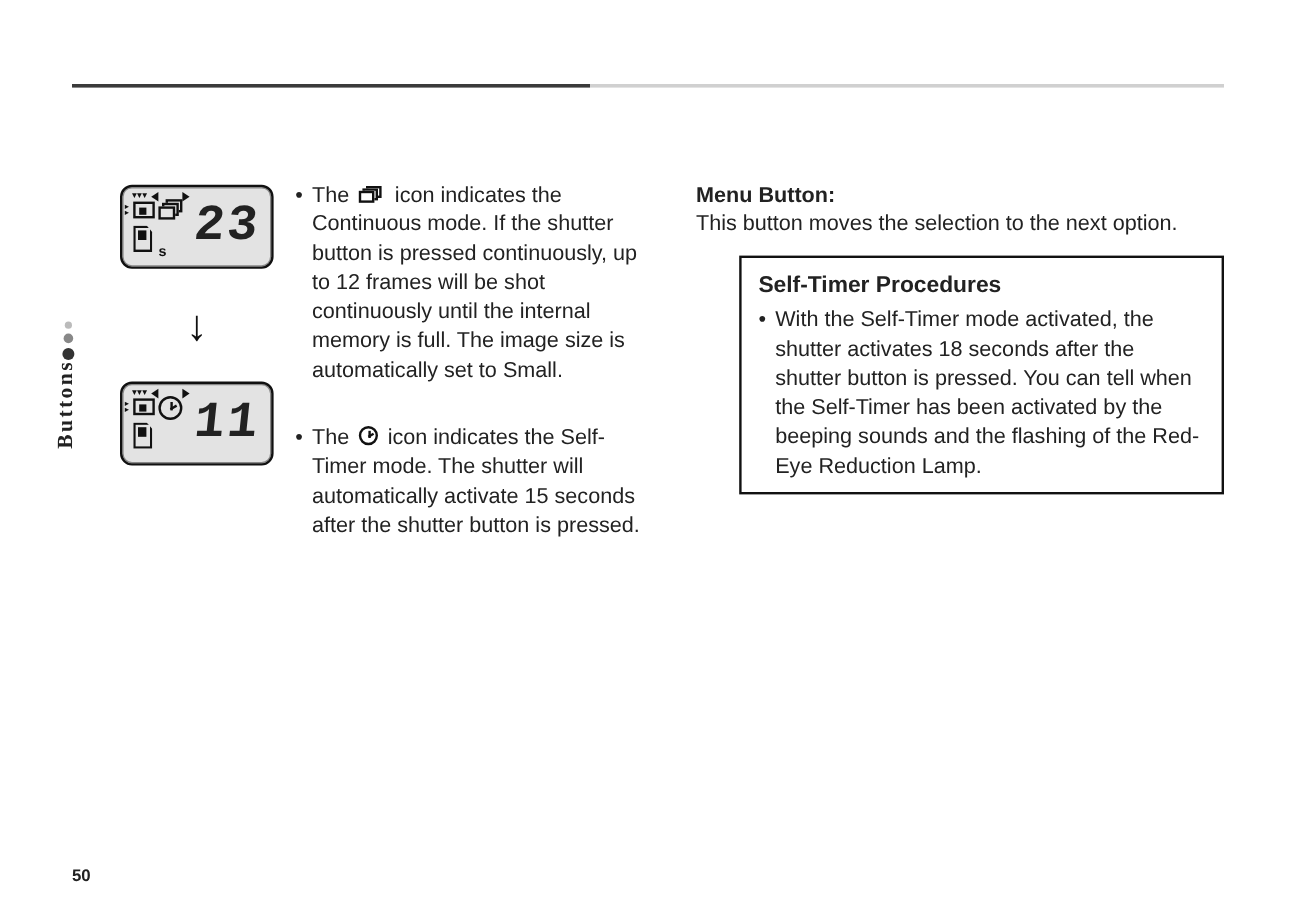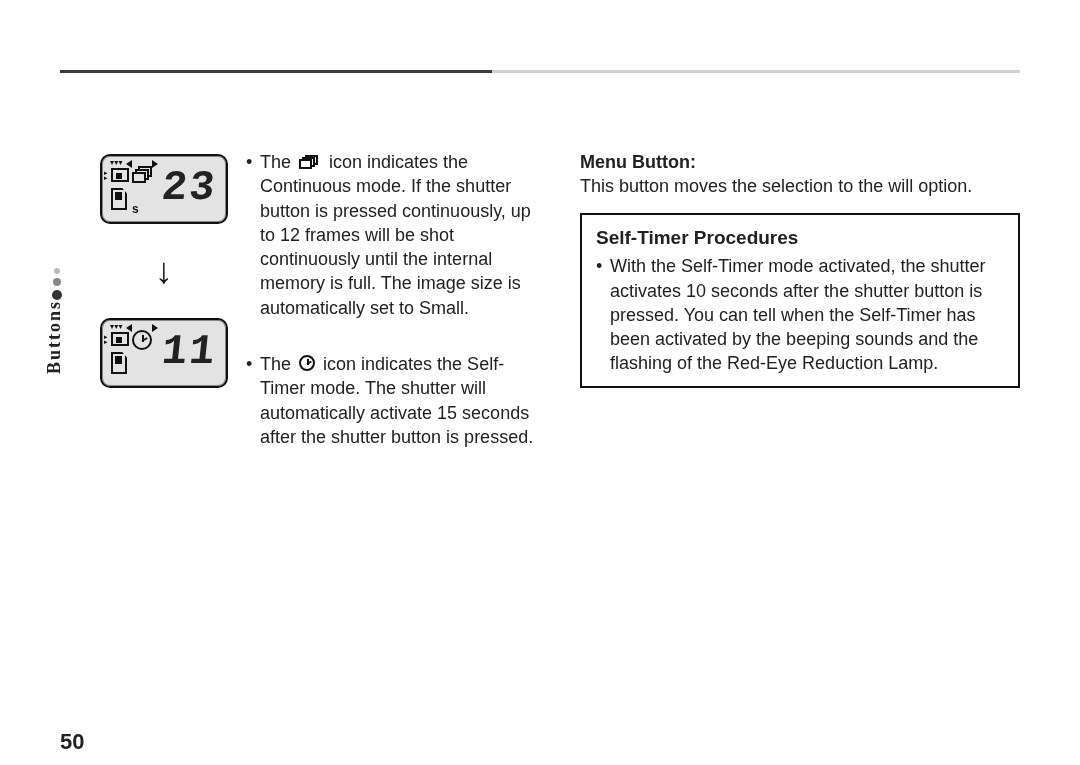--- a/index.html
+++ b/index.html
@@ -6,21 +6,21 @@
   html, body { width: 1080px; height: 765px; font-family: Arial, Helvetica, sans-serif; background: #fff; color: #222; }
   .page { position: relative; width: 1080px; height: 765px; padding: 60px 60px 40px 60px; }
   .top-rule { position: absolute; top: 70px; left: 60px; right: 60px; height: 3px; background: linear-gradient(to right, #3b3b3b 0%, #3b3b3b 45%, #d0d0d0 45%, #d0d0d0 100%); }
   .sidebar-dots { position: absolute; left: 52px; top: 268px; display: flex; flex-direction: column; align-items: center; gap: 4px; }
   .dot { border-radius: 50%; }
   .dot1 { width: 6px; height: 6px; background: #bbb; }
   .dot2 { width: 8px; height: 8px; background: #888; }
   .dot3 { width: 10px; height: 10px; background: #333; }
   .section-label { position: absolute; left: 44px; top: 300px; writing-mode: vertical-rl; text-orientation: mixed; font-weight: bold; font-size: 18px; letter-spacing: 2px; color: #222; font-family: Georgia, "Times New Roman", serif; transform: rotate(180deg); }
   .section-label-inner { transform: rotate(180deg); }
-  .page-number { position: absolute; left: 60px; bottom: 10px; font-weight: bold; font-size: 22px; }
+  .page-number { position: absolute; left: 60px; bottom: 28px; font-weight: bold; font-size: 14px; }
   .content { position: absolute; top: 150px; left: 100px; right: 60px; display: flex; gap: 40px; }
   .left-col { width: 440px; display: flex; gap: 18px; }
   .lcd-stack { display: flex; flex-direction: column; align-items: center; gap: 26px; margin-top: 4px; }
   .lcd { width: 128px; height: 70px; border: 2px solid #111; border-radius: 10px; background: #e3e3e3; position: relative; box-shadow: inset 0 0 0 1px #888; }
   .lcd .top-blink { position: absolute; top: 2px; left: 8px; font-size: 8px; letter-spacing: -1px; color: #111; }
   .lcd .side-blink { position: absolute; top: 14px; left: 2px; font-size: 7px; color: #111; line-height: 5px; }
   .lcd .rec-icon { position: absolute; top: 12px; left: 9px; width: 18px; height: 14px; border: 2px solid #111; background: transparent; }
   .lcd .rec-icon::after { content:""; position:absolute; left:3px; top:3px; width:6px; height:6px; background:#111; }
   .lcd .cont-icon { position: absolute; top: 10px; left: 30px; }
   .lcd .cont-icon .stack { position: relative; width: 20px; height: 16px; }
@@ -46,21 +46,21 @@
   .inline-icon.cont span { position:absolute; width:13px; height:10px; border:2px solid #111; background:#fff; }
   .inline-icon.cont span:nth-child(1){ left:6px; top:0; }
   .inline-icon.cont span:nth-child(2){ left:3px; top:2px; }
   .inline-icon.cont span:nth-child(3){ left:0; top:4px; }
   .inline-icon.timer { width: 16px; height: 16px; border: 2px solid #111; border-radius: 50%; position: relative; }
   .inline-icon.timer::before { content:""; position:absolute; left:6px; top:2px; width:2px; height:6px; background:#111; }
   .inline-icon.timer::after { content:""; position:absolute; left:6px; top:6px; width:5px; height:2px; background:#111; transform: rotate(-30deg); transform-origin: left center; }
   .right-col { width: 440px; font-size: 18px; line-height: 1.35; }
   .mode-block { margin-bottom: 14px; }
   .mode-block .title { font-weight: bold; }
-  .box { border: 2px solid #111; padding: 10px 14px; margin-top: 12px; }
+  .box { border: 2px solid #111; padding: 10px 14px; margin-top: 12px; margin-left: 36px; }
   .box .box-title { font-weight: bold; font-size: 19px; margin-bottom: 4px; }
   .box .row { display:flex; }
   .box .row .dotb { width:14px; flex-shrink:0; }
 </style>
 </head>
 <body>
 
 <div class="page">
   <div class="top-rule"></div>
 
@@ -123,25 +123,25 @@
           <div>
             <span>The </span><span class="inline-icon timer"></span><span> icon indicates the Self-Timer mode. The shutter will automatically activate 15 seconds after the shutter button is pressed.</span>
           </div>
         </div>
       </div>
     </div>
 
     <div class="right-col">
       <div class="mode-block">
         <div class="title">Menu Button:</div>
-        <div>This button moves the selection to the will option.</div>
+        <div>This button moves the selection to the next option.</div>
       </div>
 
       <div class="box">
         <div class="box-title">Self-Timer Procedures</div>
         <div class="row">
           <div class="dotb">•</div>
-          <div>With the Self-Timer mode activated, the shutter activates 10 seconds after the shutter button is pressed. You can tell when the Self-Timer has been activated by the beeping sounds and the flashing of the Red-Eye Reduction Lamp.</div>
+          <div>With the Self-Timer mode activated, the shutter activates 18 seconds after the shutter button is pressed. You can tell when the Self-Timer has been activated by the beeping sounds and the flashing of the Red-Eye Reduction Lamp.</div>
         </div>
       </div>
     </div>
   </div>
 </div>
 
 </body></html>

